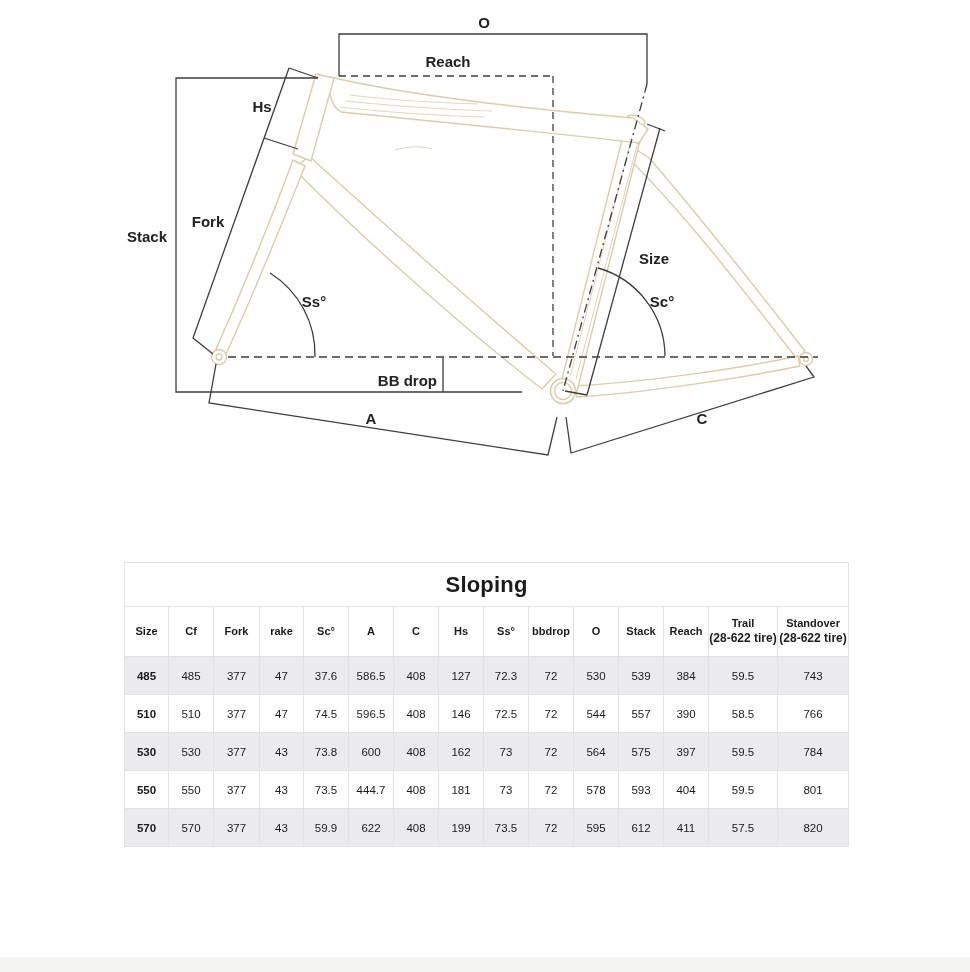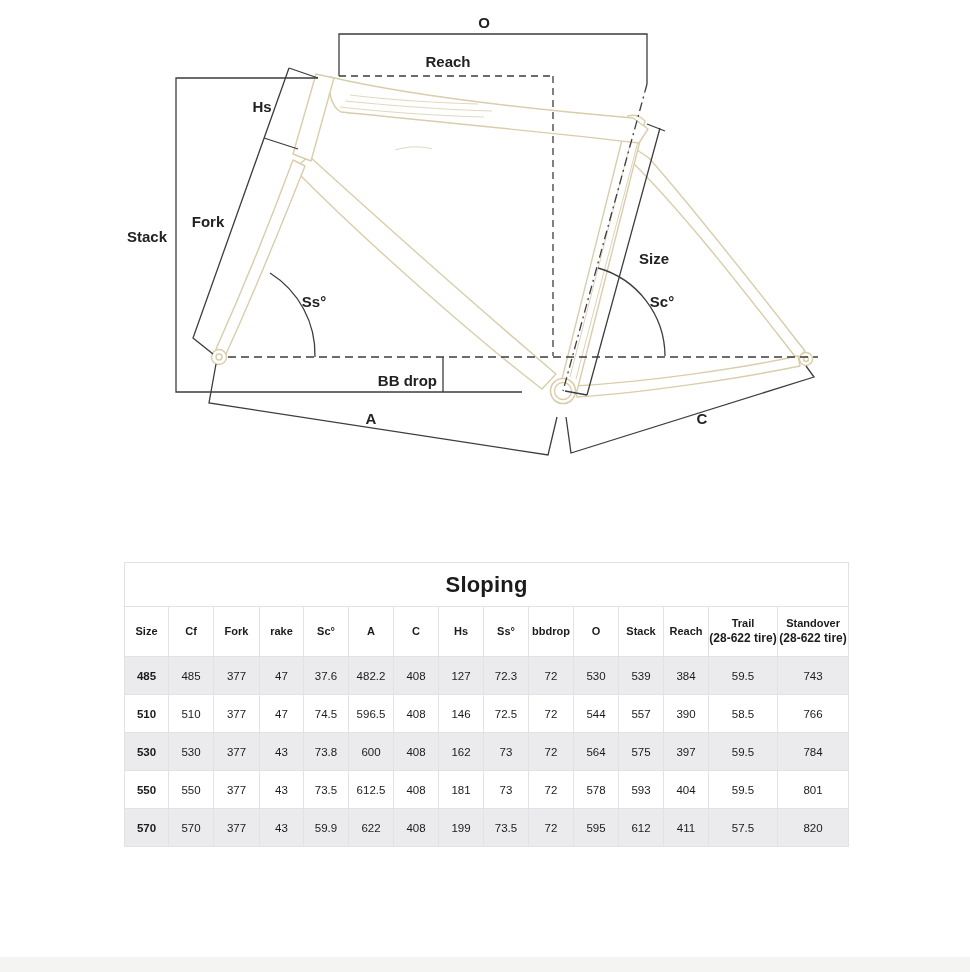--- a/index.html
+++ b/index.html
@@ -215,21 +215,21 @@
         </th>
       </tr>
   </thead>
   <tbody id="table-body">
       <tr class="alt">
         <th>485</th>
         <td>485</td>
         <td>377</td>
         <td>47</td>
         <td>37.6</td>
-        <td>482.2</td>
+        <td>586.5</td>
         <td>408</td>
         <td>127</td>
         <td>72.3</td>
         <td>72</td>
         <td>530</td>
         <td>539</td>
         <td>384</td>
         <td>59.5</td>
         <td>743</td>
       </tr>
@@ -266,21 +266,21 @@
         <td>397</td>
         <td>59.5</td>
         <td>784</td>
       </tr>
       <tr>
         <th>550</th>
         <td>550</td>
         <td>377</td>
         <td>43</td>
         <td>73.5</td>
-        <td>612.5</td>
+        <td>444.7</td>
         <td>408</td>
         <td>181</td>
         <td>73</td>
         <td>72</td>
         <td>578</td>
         <td>593</td>
         <td>404</td>
         <td>59.5</td>
         <td>801</td>
       </tr>

